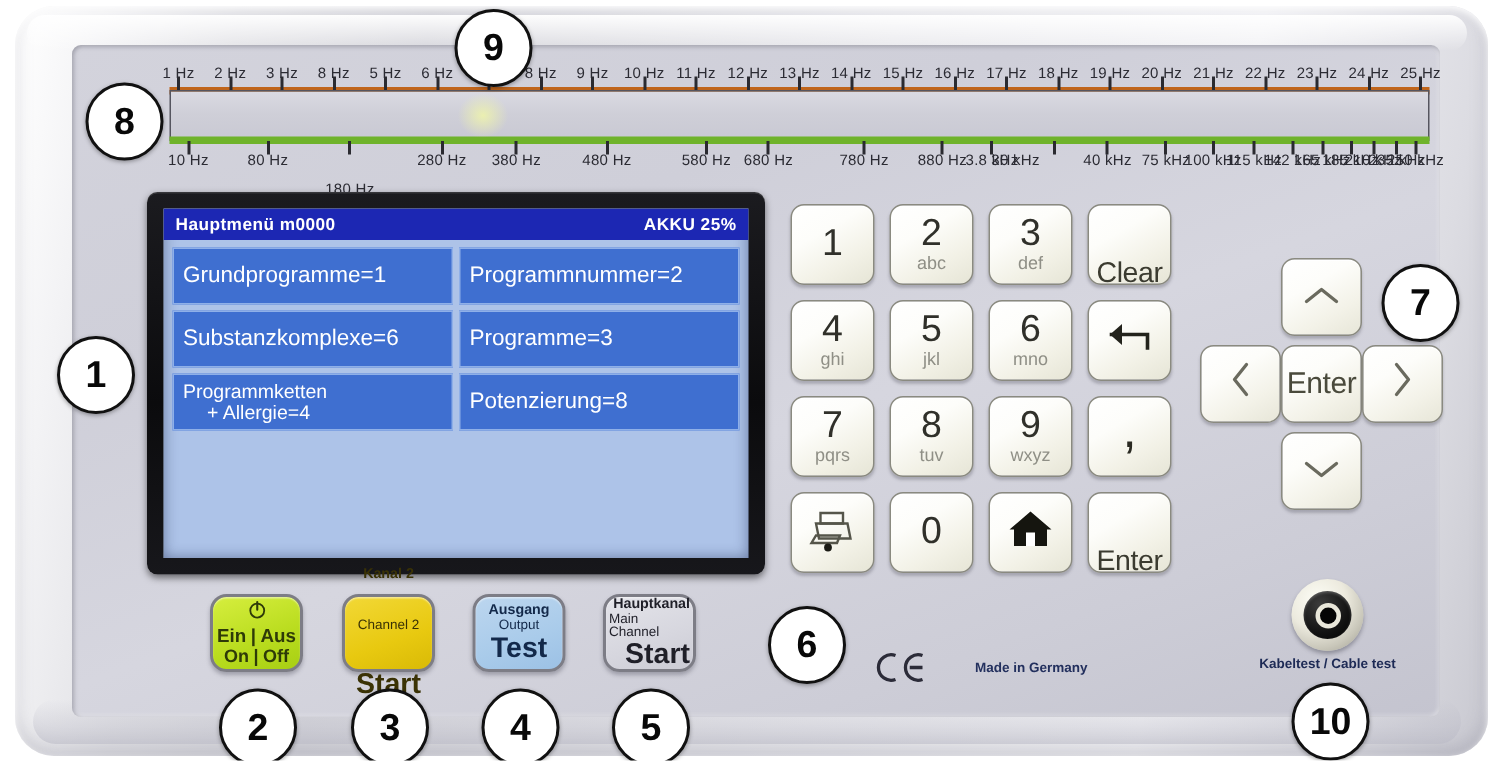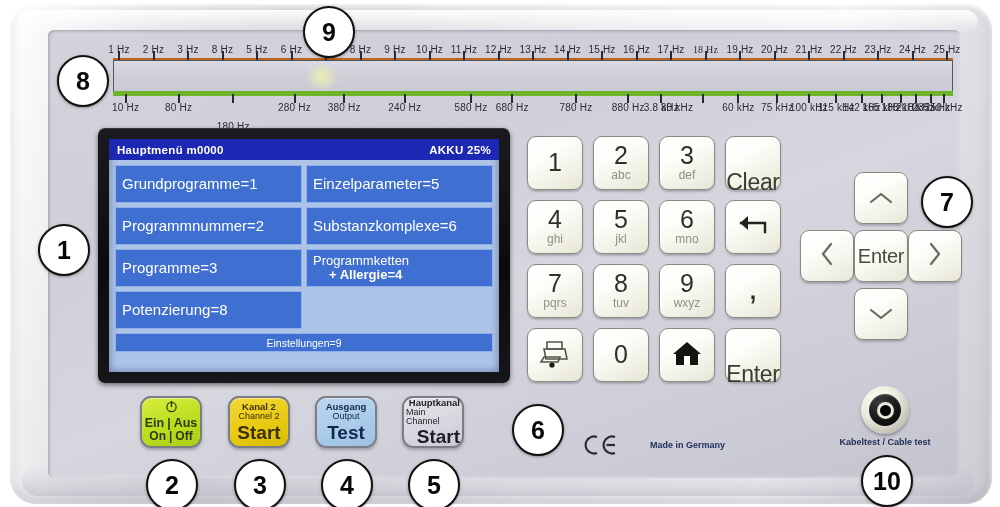--- a/index.html
+++ b/index.html
@@ -77,39 +77,39 @@
     display:grid;grid-template-columns:1fr 1fr;gap:4px;
     padding:5px 6px 0 6px;box-sizing:border-box;
   }
   .mi{
     background:#3f6fd0;border:1px solid #8fb0e8;
     height:38px;display:flex;align-items:center;
     padding-left:6px;box-sizing:border-box;
     color:#ffffff;font-size:15px;line-height:1.08;
   }
   .mi.tall{flex-direction:column;align-items:flex-start;justify-content:center;font-size:13px;}
-  .mi.tall span.l2{padding-left:16px;font-weight:bold;}
+  .mi.tall span.l2{padding-left:16px;}
   .mi-wide{
     margin:4px 6px 0 6px;background:#3f6fd0;border:1px solid #8fb0e8;height:17px;
     display:flex;align-items:center;justify-content:center;color:#fff;font-size:10.5px;
   }
 
   
   .keypad{position:absolute;left:527px;top:136px;}
   .key{
     position:absolute;width:56px;height:54px;border-radius:9px;
     background:linear-gradient(150deg,#ffffff 0%,#fdfdfa 35%,#f2f1e6 70%,#e6e5d6 100%);
     border:1.2px solid #8a8a80;
     box-shadow:0 2px 2px rgba(90,90,100,.35), inset 0 1px 0 rgba(255,255,255,.9);
     display:flex;flex-direction:column;align-items:center;justify-content:center;
     color:#2f2f28;box-sizing:border-box;
   }
   .key .num{font-size:25px;line-height:.95;font-weight:400;color:#30302a;}
   .key .sub{font-size:12px;line-height:1.05;color:#8f8f86;margin-top:1px;}
-  .key .word{font-size:23px;color:#3b3b30;letter-spacing:-.3px;margin-top:39px;}
+  .key .word{font-size:19px;color:#3b3b30;letter-spacing:-.3px;margin-top:39px;}
   .key .glyph{font-size:24px;color:#2a2a22;line-height:1;}
 
   
   .nav{position:absolute;left:800px;top:172px;}
   .nkey{
     position:absolute;width:54px;height:52px;border-radius:9px;
     background:linear-gradient(150deg,#ffffff 0%,#fdfdfa 35%,#f3f2e8 70%,#e7e6d8 100%);
     border:1.2px solid #8a8a80;
     box-shadow:0 2px 2px rgba(90,90,100,.35), inset 0 1px 0 rgba(255,255,255,.9);
     display:flex;align-items:center;justify-content:center;color:#55554a;box-sizing:border-box;
@@ -123,21 +123,21 @@
     border:2px solid #7d7d86;box-sizing:border-box;
     display:flex;flex-direction:column;align-items:center;justify-content:center;
     box-shadow:0 2px 3px rgba(80,80,95,.4), inset 0 1px 1px rgba(255,255,255,.5);
     padding:2px 2px;
   }
   .fbtn .t1{font-size:9.5px;font-weight:bold;line-height:1.05;}
   .fbtn .t2{font-size:9px;line-height:1.05;}
   .fbtn .big{font-size:19px;font-weight:bold;line-height:1.0;margin-top:1px;}
   .fbtn .pwr{font-size:11px;line-height:1;margin-bottom:1px;}
   .f-green{background:linear-gradient(160deg,#d6ee3e,#b9dc1e 60%,#a8cf14);color:#2e3a08;}
-  .f-yellow{background:linear-gradient(160deg,#f2d836,#e8c910 60%,#d9ba06);color:#3a3205;}
+  .f-yellow{background:linear-gradient(160deg,#f2d836,#e8c910 60%,#d9ba06);color:#3a3205;gap:24px;}
   .f-blue{background:linear-gradient(160deg,#bcd6ef,#a9cbea 60%,#9cc1e5);color:#13294a;}
   .f-grey{background:linear-gradient(160deg,#e4e4ea,#d6d6de 60%,#cbcbd4);color:#1f1f28;align-items:flex-end;}
   .f-onoff .row{display:flex;font-size:12.5px;font-weight:bold;line-height:1.12;}
   .f-onoff .row .sep{padding:0 3px;}
   .f-onoff .row2{font-size:12px;font-weight:bold;line-height:1.12;}
 
   
   .jack{
     position:absolute;left:861px;top:386px;width:48px;height:48px;border-radius:50%;
     background:radial-gradient(circle at 36% 30%,#fdfdf6 0%,#eceade 42%,#c9c7ba 70%,#9c9a8e 100%);
@@ -212,21 +212,21 @@
         <div class="lbl top" style="left: 420px;">13 Hz</div>
         <div class="tick top" style="left: 453.5px;"></div>
         <div class="lbl top" style="left: 454.5px;">14 Hz</div>
         <div class="tick top" style="left: 488px;"></div>
         <div class="lbl top" style="left: 489px;">15 Hz</div>
         <div class="tick top" style="left: 522.5px;"></div>
         <div class="lbl top" style="left: 523.5px;">16 Hz</div>
         <div class="tick top" style="left: 557px;"></div>
         <div class="lbl top" style="left: 558px;">17 Hz</div>
         <div class="tick top" style="left: 591.5px;"></div>
-        <div class="lbl top" style="left: 592.5px; font-family: Liberation Serif, serif;">18 Hz</div>
+        <div class="lbl top" style="left: 592.5px;">18 Hz</div>
         <div class="tick top" style="left: 626px;"></div>
         <div class="lbl top" style="left: 627px;">19 Hz</div>
         <div class="tick top" style="left: 660.5px;"></div>
         <div class="lbl top" style="left: 661.5px;">20 Hz</div>
         <div class="tick top" style="left: 695px;"></div>
         <div class="lbl top" style="left: 696px;">21 Hz</div>
         <div class="tick top" style="left: 729.5px;"></div>
         <div class="lbl top" style="left: 730.5px;">22 Hz</div>
         <div class="tick top" style="left: 764px;"></div>
         <div class="lbl top" style="left: 765px;">23 Hz</div>
@@ -240,35 +240,35 @@
         <div class="lbl bot" style="left: 12.624px;">10 Hz</div>
         <div class="tick bot" style="left: 64.616px;"></div>
         <div class="lbl bot" style="left: 65.616px;">80 Hz</div>
         <div class="tick bot" style="left: 119.264px;"></div>
         <div class="lbl bot" style="left: 120.264px; margin-top: 19px;">180 Hz</div>
         <div class="tick bot" style="left: 180.536px;"></div>
         <div class="lbl bot" style="left: 181.536px;">280 Hz</div>
         <div class="tick bot" style="left: 230.216px;"></div>
         <div class="lbl bot" style="left: 231.216px;">380 Hz</div>
         <div class="tick bot" style="left: 290.66px;"></div>
-        <div class="lbl bot" style="left: 291.66px;">240 Hz</div>
+        <div class="lbl bot" style="left: 291.66px;">480 Hz</div>
         <div class="tick bot" style="left: 356.9px;"></div>
         <div class="lbl bot" style="left: 357.9px;">580 Hz</div>
         <div class="tick bot" style="left: 398.3px;"></div>
         <div class="lbl bot" style="left: 399.3px;">680 Hz</div>
         <div class="tick bot" style="left: 462.056px;"></div>
         <div class="lbl bot" style="left: 463.056px;">780 Hz</div>
         <div class="tick bot" style="left: 514.22px;"></div>
         <div class="lbl bot" style="left: 515.22px;">880 Hz</div>
         <div class="tick bot" style="left: 547.34px;"></div>
         <div class="lbl bot" style="left: 548.34px;">3.8 kHz</div>
         <div class="tick bot" style="left: 588.74px;"></div>
         <div class="lbl bot" style="left: 564px;">30 kHz</div>
         <div class="tick bot" style="left: 624.344px;"></div>
-        <div class="lbl bot" style="left: 625.344px;">60 kHz</div>
+        <div class="lbl bot" style="left: 625.344px;">40 kHz</div>
         <div class="tick bot" style="left: 663.26px;"></div>
         <div class="lbl bot" style="left: 664.26px;">75 kHz</div>
         <div class="tick bot" style="left: 694.724px;"></div>
         <div class="lbl bot" style="left: 695.724px;">100 kHz</div>
         <div class="tick bot" style="left: 722.048px;"></div>
         <div class="lbl bot" style="left: 723.048px;">115 kHz</div>
         <div class="tick bot" style="left: 747.716px;"></div>
         <div class="lbl bot" style="left: 748.716px;">142 kHz</div>
         <div class="tick bot" style="left: 767.588px;"></div>
         <div class="lbl bot" style="left: 768.588px;">165 kHz</div>
@@ -284,31 +284,29 @@
   </div>
 
   <div class="lcd-bezel">
     <div class="lcd">
       <div class="lcd-title">
         <span>Hauptmenü m0000</span>
         <span>AKKU 25%</span>
       </div>
       <div class="lcd-grid">
         <div class="mi">Grundprogramme=1</div>
-        <div class="mi">Einzelparameter=5</div>
         <div class="mi">Programmnummer=2</div>
         <div class="mi">Substanzkomplexe=6</div>
         <div class="mi">Programme=3</div>
         <div class="mi tall">
           <span class="l1">Programmketten</span>
           <span class="l2">+ Allergie=4</span>
         </div>
         <div class="mi">Potenzierung=8</div>
       </div>
-      <div class="mi-wide">Einstellungen=9</div>
     </div>
   </div>
 
   <div class="keypad">
       <div class="key" style="left: 0px; top: 0px;">
         <span class="num">1</span>
       </div>
       <div class="key" style="left: 66px; top: 0px;">
         <span class="num">2</span>
         <span class="sub">abc</span>

